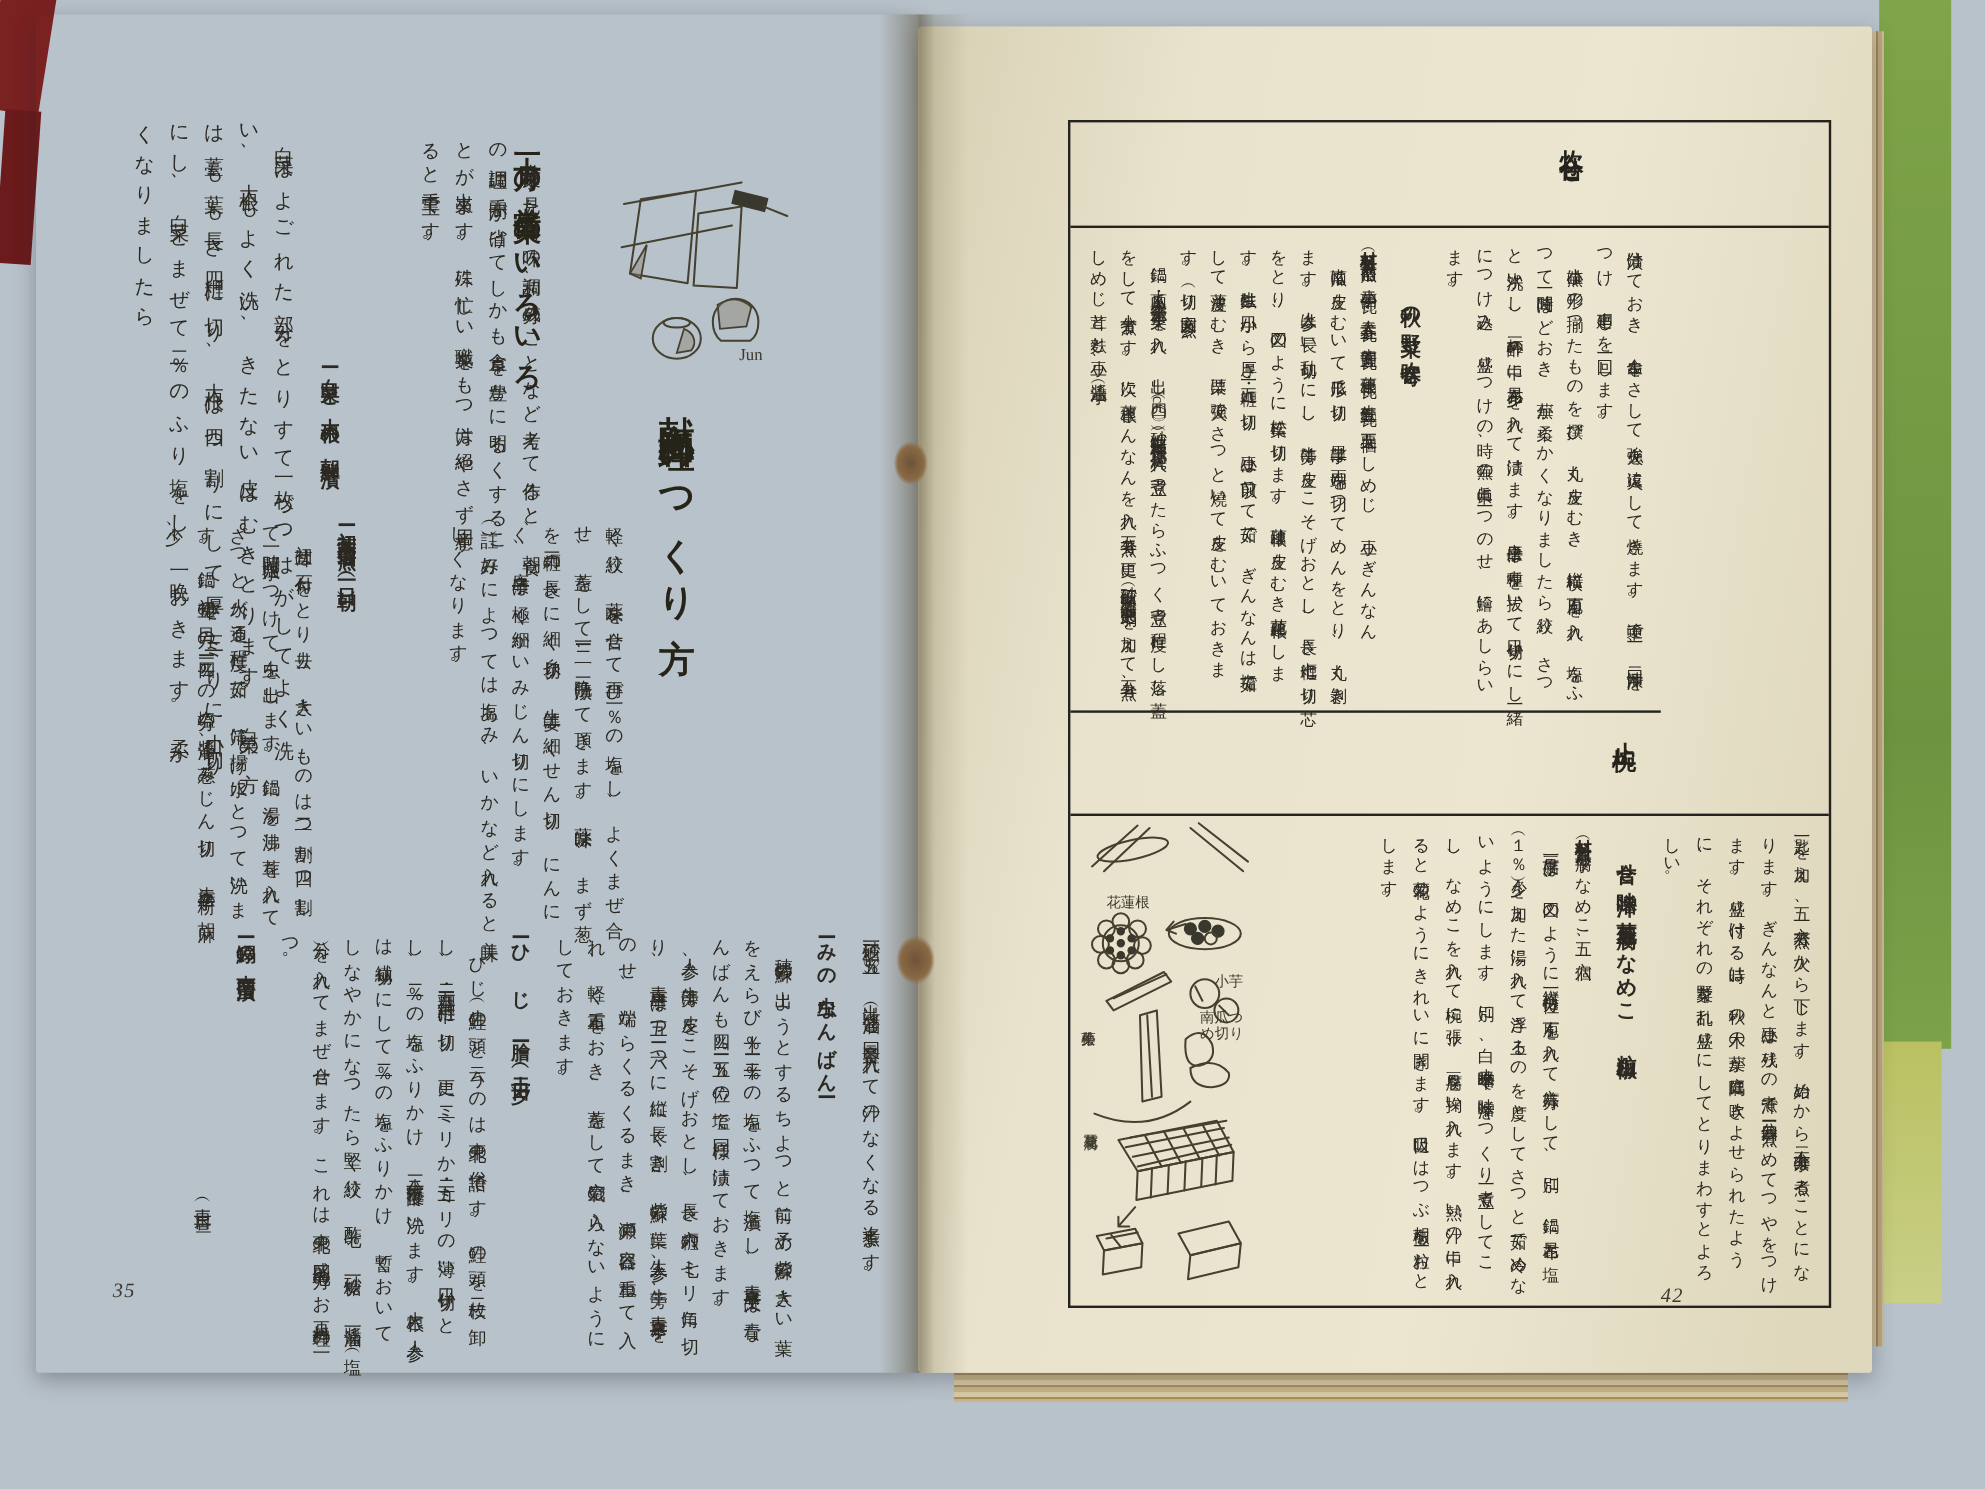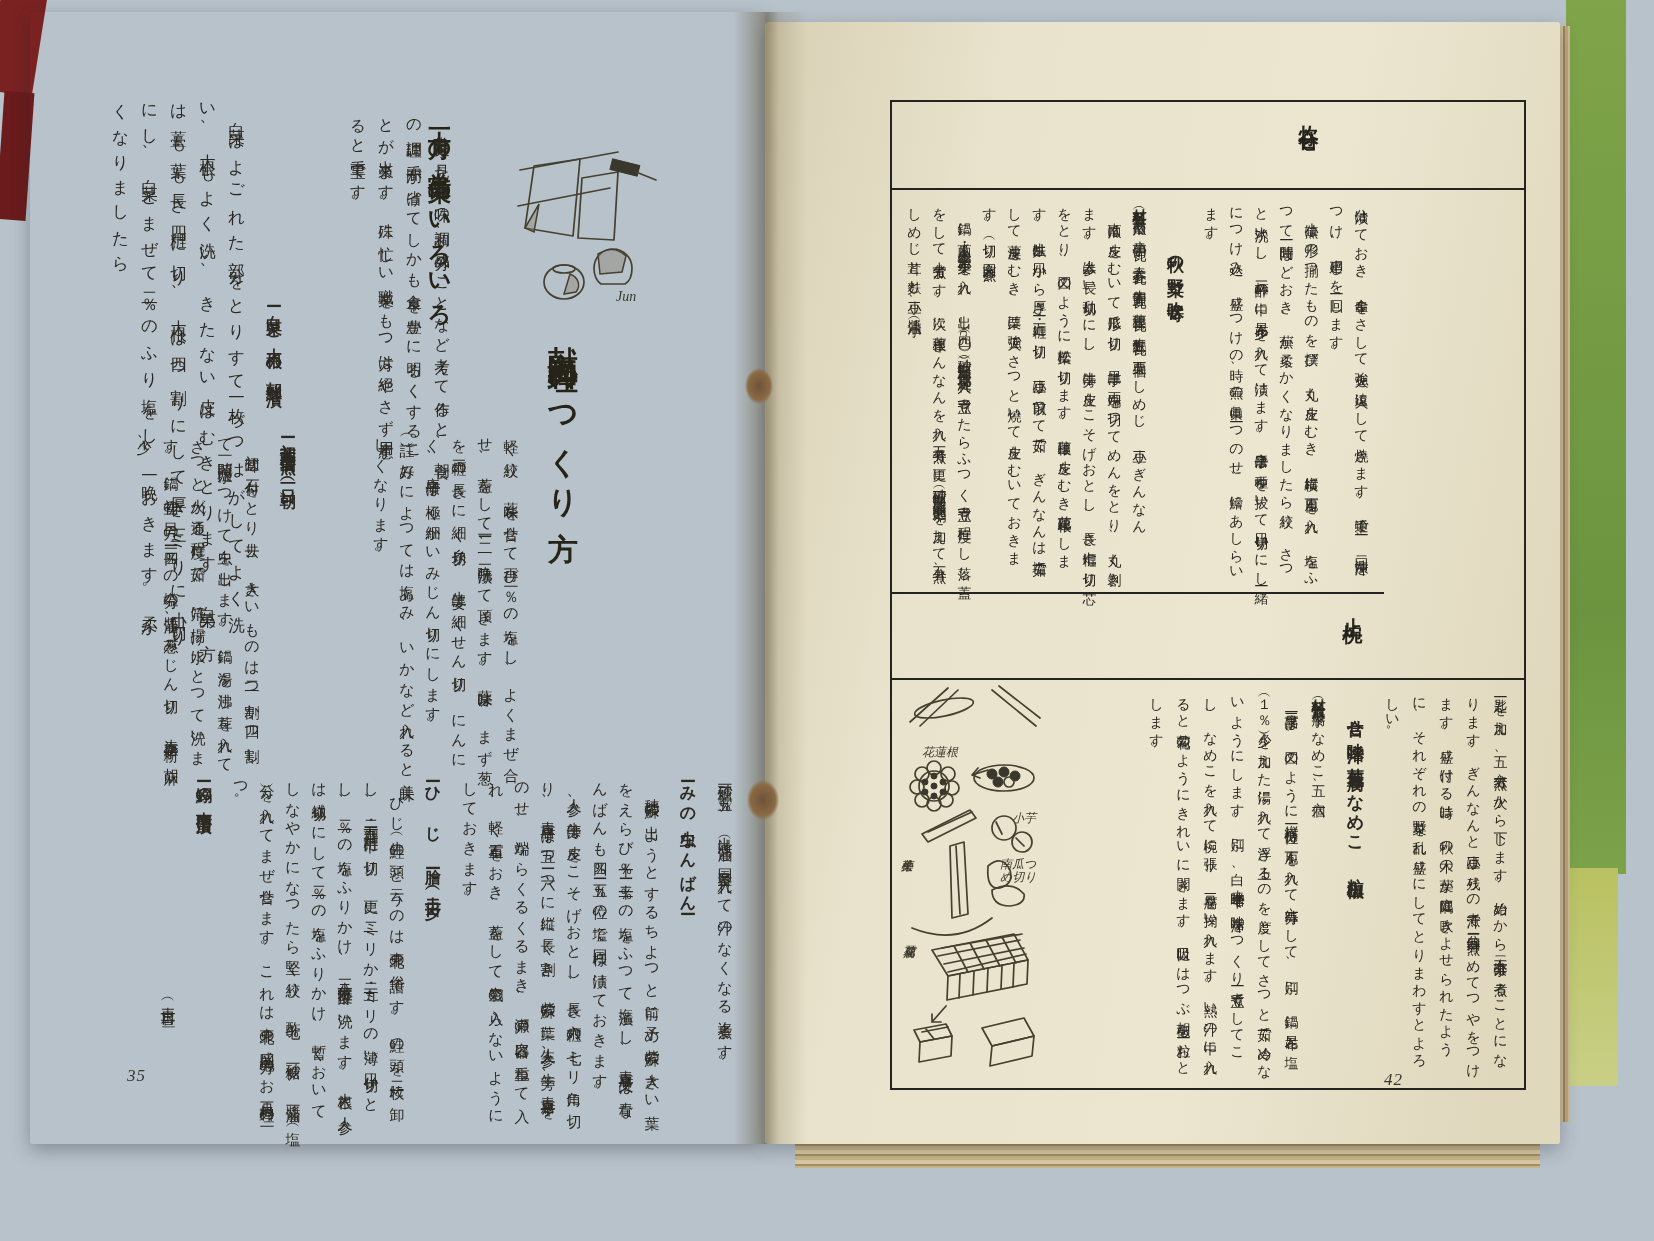--- a/index.html
+++ b/index.html
@@ -52,21 +52,21 @@
   
   .main-title{font-size:30px;font-weight:bold;letter-spacing:6px;color:#262419;}
   .intro-heading{font-size:23px;font-weight:bold;letter-spacing:4px;color:#262419;}
   .band-title{font-size:20px;font-weight:bold;letter-spacing:5px;color:#24231c;}
   
   .rulebox{left:890px;top:100px;width:632px;height:986px;border:2px solid #24231f;}
   .band{position:relative;border-bottom:2px solid #24231f;}
   .content1{position:relative;height:404px;border-bottom:2px solid #24231f;padding:8px 10px;box-sizing:border-box;}
   .content2{position:relative;height:404px;}
   .pagenum{font-size:17px;font-style:italic;color:#3a382f;letter-spacing:1px;}
-  .diag-label{font-size:12px;font-style:italic;color:#3d3a2d;line-height:13px;}
+  .diag-label{font-size:12px;color:#3d3a2d;line-height:13px;}
   svg{display:block;}
   .sk{stroke:#45402f;fill:none;stroke-width:1.7;stroke-linecap:round;stroke-linejoin:round;}
   .skf{stroke:#45402f;fill:#8b8674;fill-opacity:.45;stroke-width:1.5;}
   .skd{stroke:#3a372c;fill:#3a372c;}
 </style>
 </head>
 <body>
 
 <div id="canvas">
 
@@ -128,21 +128,21 @@
       <p>砂糖一ー〇・五％、出汁（醬油と同容量）入れて汁のなくなる迄煮ます。</p>
       <h4>ーみの虫なんばんー</h4>
       <p class="ind">穂紫蘇の出ようとするちよつと前に予め紫蘇の大きい葉をえらび十％ー十二％の塩をふつて塩漬とし、青唐辛子又は青なんばんも四％ー五％位の塩で同様に漬けておきます。</p>
       <p class="ind">人参、牛蒡は皮をこそげおとし、長さ六糎の七ミリ角に切り、青唐辛子は五つー六つに縦に長く割き、紫蘇の葉に生人参、牛蒡、青唐辛子をのせ、端からくるくるまき、瀬戸の容器に重ねて入れ、軽く重石をおき、蓋をして空氣の入らないようにしておきます。</p>
       <h4>ーひ　じ　膾ー　（十二日夕）</h4>
       <p class="ind">ひじ（生鮭の頭）と云うのは東北の俗語です。鮭の頭を二枚に卸し、二・五糎ー三糎巾に切り、更に二ミリか二・五ミリの薄い小口切りとし、二％の塩をふりかけ、三十分位後酢で洗います。大根と人参は繊切りにして二％の塩をふりかけ、暫くおいてしなやかになつたら堅く絞り、酢七％、砂糖一％、醬油一％（塩分）を入れてまぜ合せます。これは東北の盛岡地方のお正月料理の一つ。</p>
       <h4>ー鰯の南蛮漬ー</h4>
       <p class="low">（十三日昼）</p>
     </div>
 
-  <span class="abs pagenum" style="left:94px;top:1066px;margin-left:33px;">35</span>
+  <span class="abs pagenum" style="left:94px;top:1066px;">35</span>
 
   <div class="abs rulebox">
 
     <div class="band" style="height:86px;">
       <span class="abs v band-title" style="left:404px;top:7px;height:72px;">炊合せ</span>
     </div>
 
     <div class="content1 flow rf">
         <p>分漬けておき、金串をさして強火を遠火にして燒きます。途中で一、二回漬汁をつけ、串廻しを一回します。</p>
         <p class="ind">小蕪は形の揃つたものを撰び、丸く皮をむき、縦横に庖丁目を入れ、塩をふつて一時間ほどおき、蕪が柔らかくなりましたら絞り、さつと水洗いし、三杯酢の中に昆布少々を入れて漬けます。唐辛子は中種を拔いて小口切りにし一緒につけ込み、盛りつけの時、蕪の眞中に一つのせ、鱠にあしらいます。</p>
@@ -228,21 +228,21 @@
           <polygon class="sk" points="18,348 50,342 56,354 24,360"></polygon>
           <polygon class="sk" points="24,360 56,354 55,374 23,380"></polygon>
           <line class="sk" x1="26" y1="350" x2="52" y2="345"></line>
             <line class="sk" x1="30" y1="347" x2="38" y2="357"></line>
           <polygon class="sk" points="86,346 128,336 138,354 96,364"></polygon>
           <polygon class="sk" points="96,364 138,354 136,374 94,384"></polygon>
         </svg>
         <span class="abs diag-label" style="left:26px;top:64px;">花蓮根</span>
         <span class="abs diag-label" style="left:116px;top:130px;">小芋</span>
         <span class="abs diag-label v" style="left:4px;top:168px;height:90px;">松葉牛蒡</span>
-        <span class="abs diag-label" style="left:104px;top:176px;width:42px;">南瓜つめ切り</span>
+        <span class="abs diag-label" style="left:104px;top:160px;width:42px;">南瓜つめ切り</span>
         <span class="abs diag-label v" style="left:6px;top:254px;height:80px;">菊花豆腐</span>
       </div>
     </div>
   </div>
 
   <span class="abs pagenum" style="left:1384px;top:1070px;">42</span>
 
 </div>
 
 </body></html>

